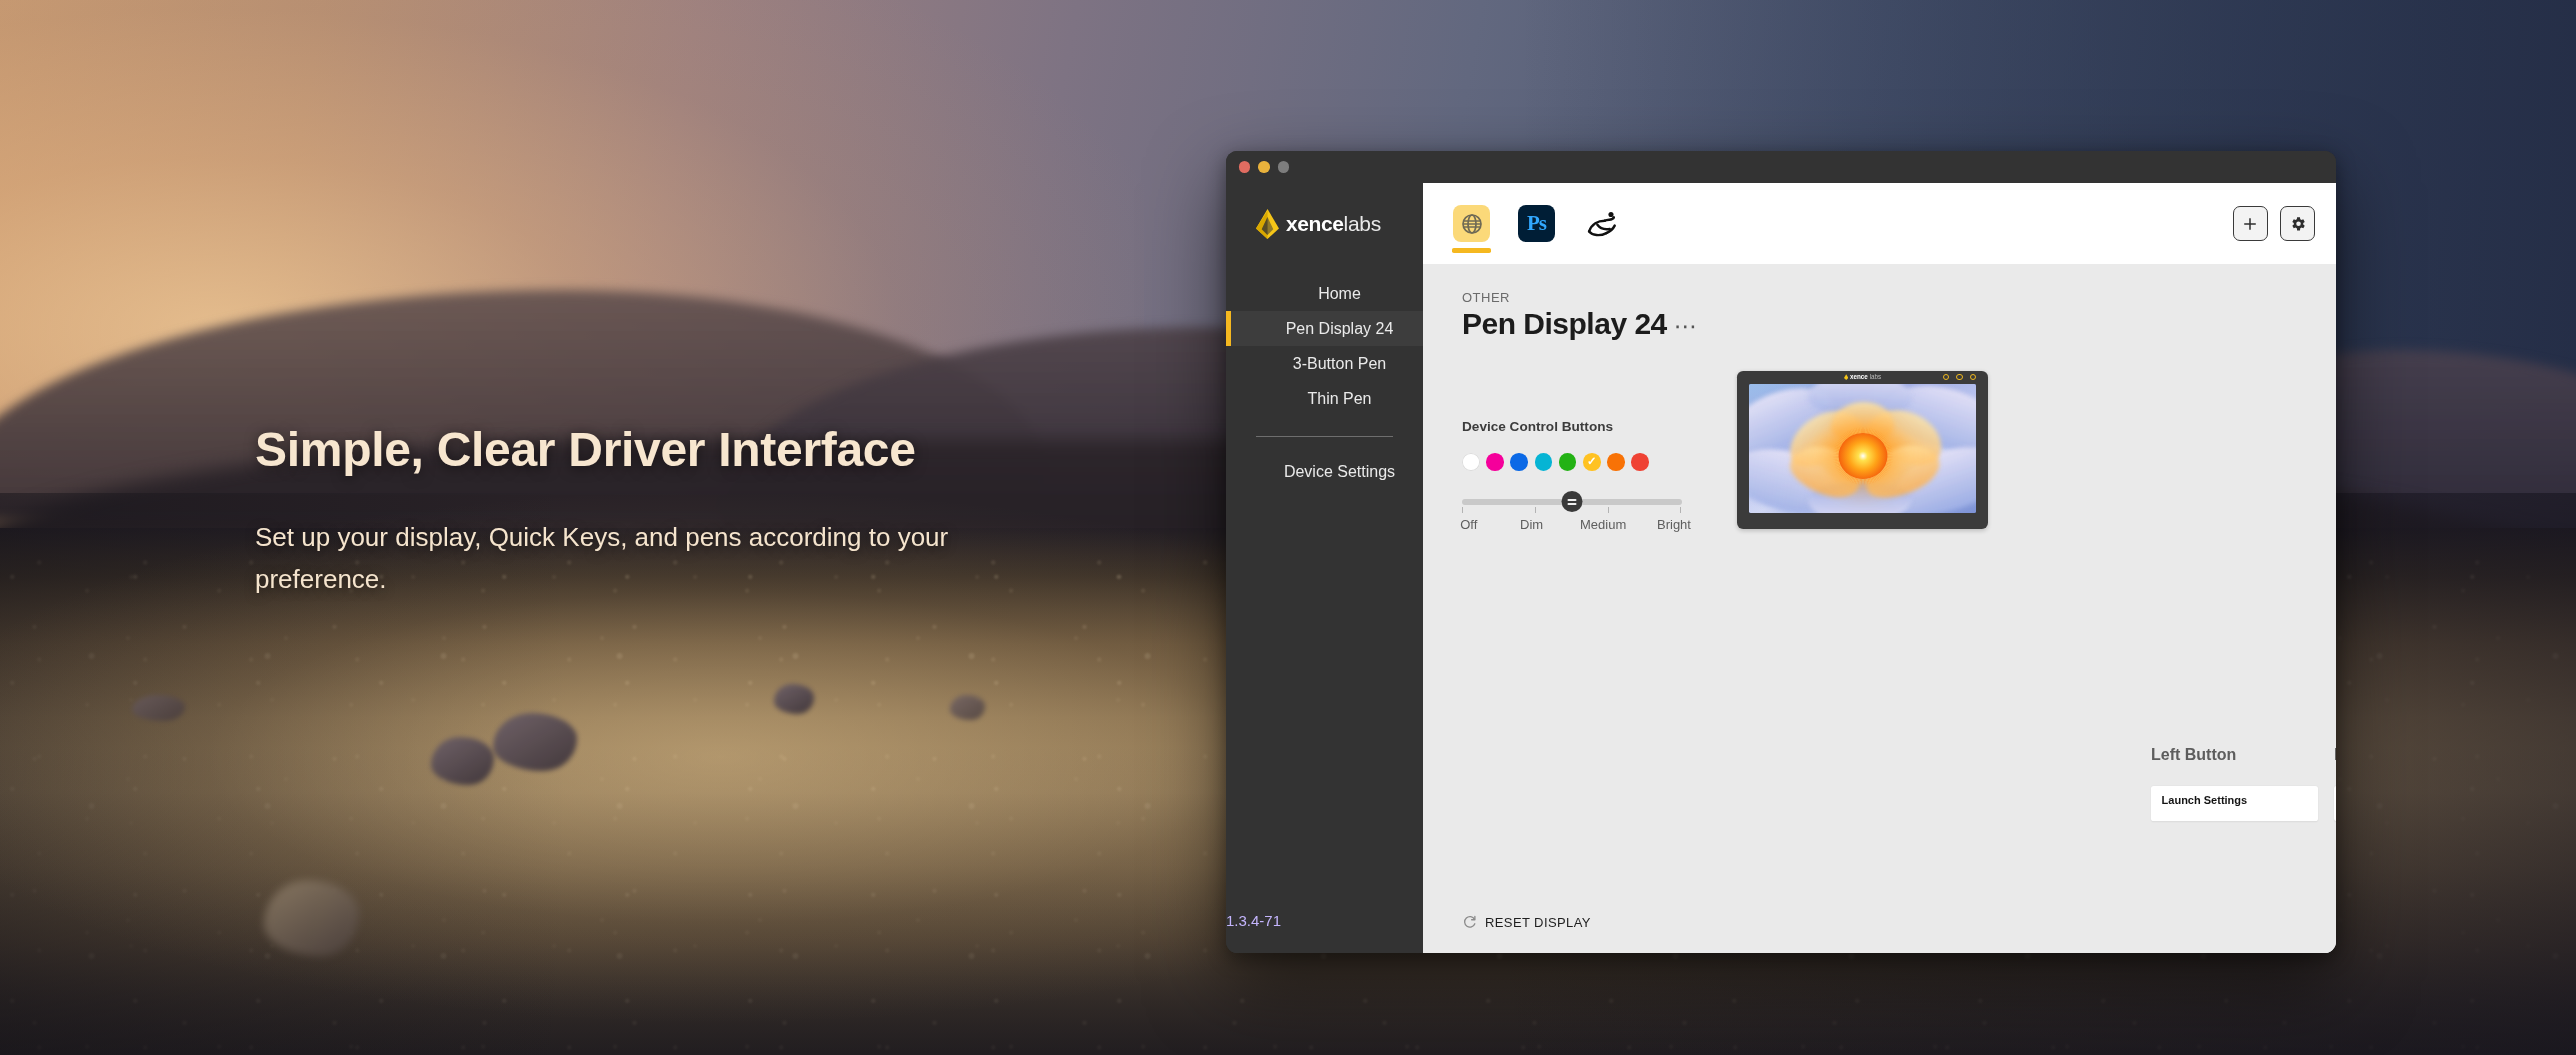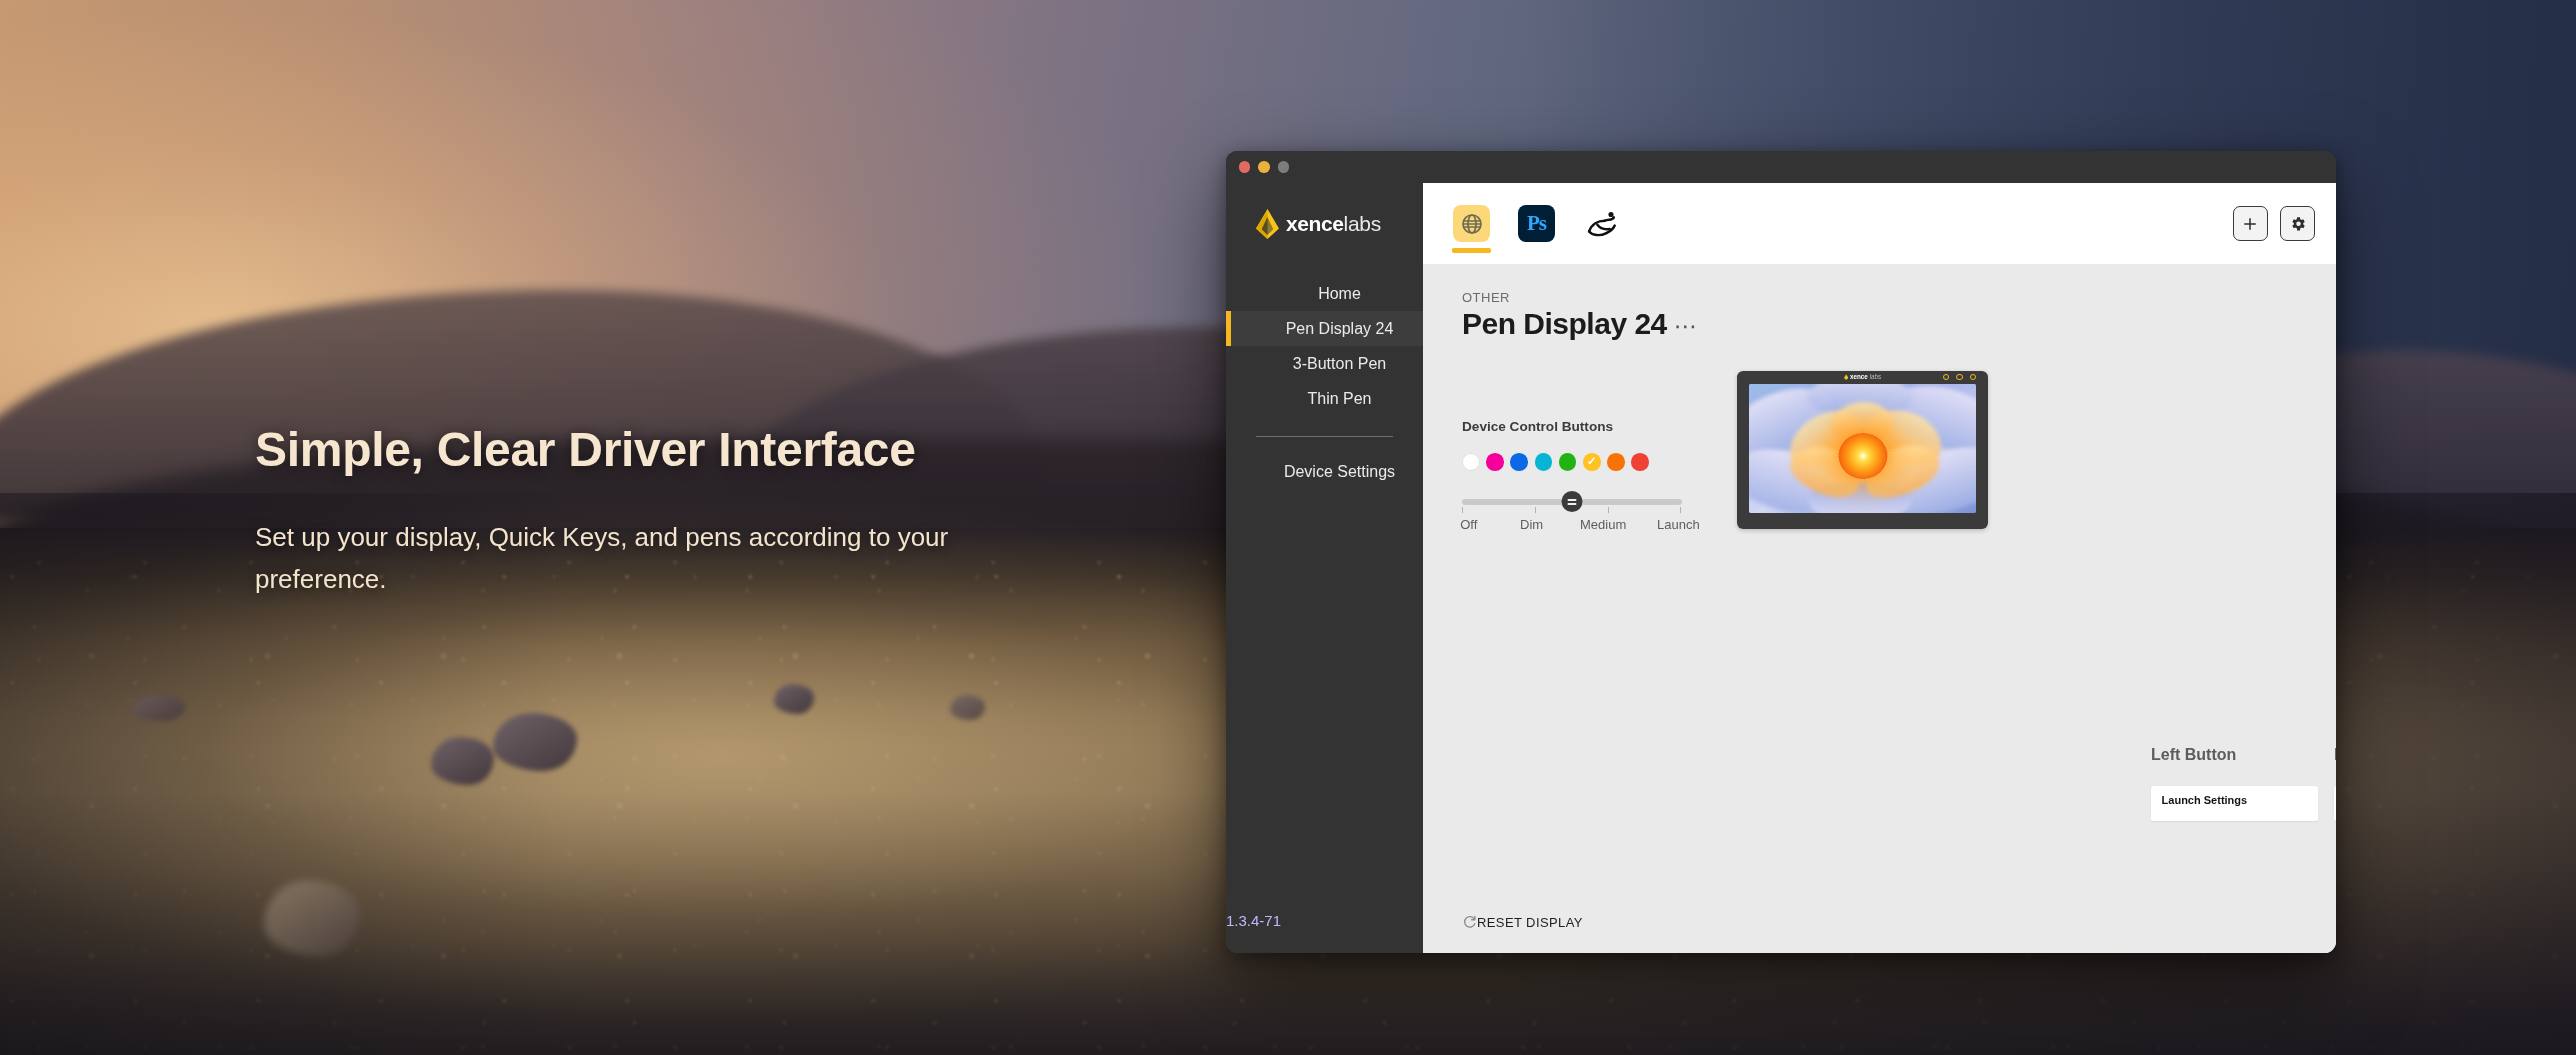--- a/index.html
+++ b/index.html
@@ -333,21 +333,21 @@
   .btn-slot-label { color: #5d5d5d; font-size: 16px; font-weight: 700; margin-bottom: 22px; }
   .btn-slot-box {
     background: #ffffff; border-radius: 2.6px; height: 35px;
     display: flex; align-items: flex-start; padding: 8px 10.6px 0 10.6px;
     box-shadow: 0 0.9px 1.8px rgba(0,0,0,0.07);
   }
   .btn-slot-value { color: #141414; font-size: 11px; font-weight: 700; white-space: nowrap; }
 
   .reset-row {
     position: absolute; left: 39px; bottom: 23px;
-    display: flex; align-items: center; 
+    display: flex; align-items: center; gap: 8px;
   }
   .reset-label { color: #1f1f1f; font-size: 13px; letter-spacing: 0.4px; }
 </style>
 </head>
 <body>
 
 <div id="desktop">
 
   <div class="bg-sky"></div>
   <div class="bg-sky-glow"></div>
@@ -509,21 +509,21 @@
                 <div class="ticks">
                   <div class="tick" style="left:0px"></div>
                   <div class="tick" style="left:73px"></div>
                   <div class="tick" style="left:146px"></div>
                   <div class="tick" style="left:218px"></div>
                 </div>
                 <div class="slider-labels">
                   <span class="sl-label" style="left:-1.8px">Off</span>
                   <span class="sl-label" style="left:58px">Dim</span>
                   <span class="sl-label" style="left:118px">Medium</span>
-                  <span class="sl-label" style="left:195px">Launch</span>
+                  <span class="sl-label" style="left:195px">Bright</span>
                 </div>
               </div>
             </div>
 
             <div class="device-col">
               <div class="device">
                 <div class="device-top">
                   <div class="device-brand">
                     <svg class="dmark" viewBox="0 0 26 34">
                       <path d="M13 0 L26 22 L13 34 L0 22 Z" fill="#F5C518"></path>

